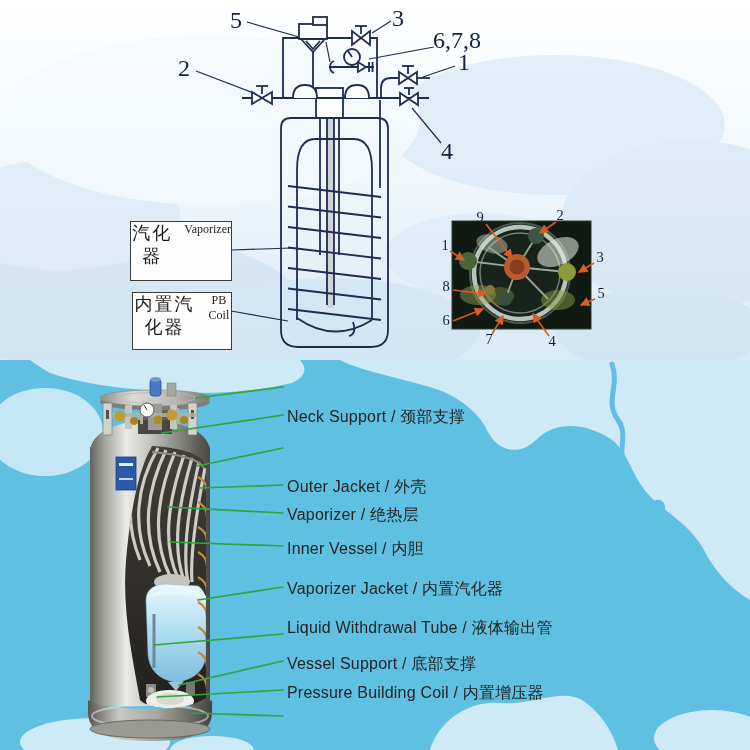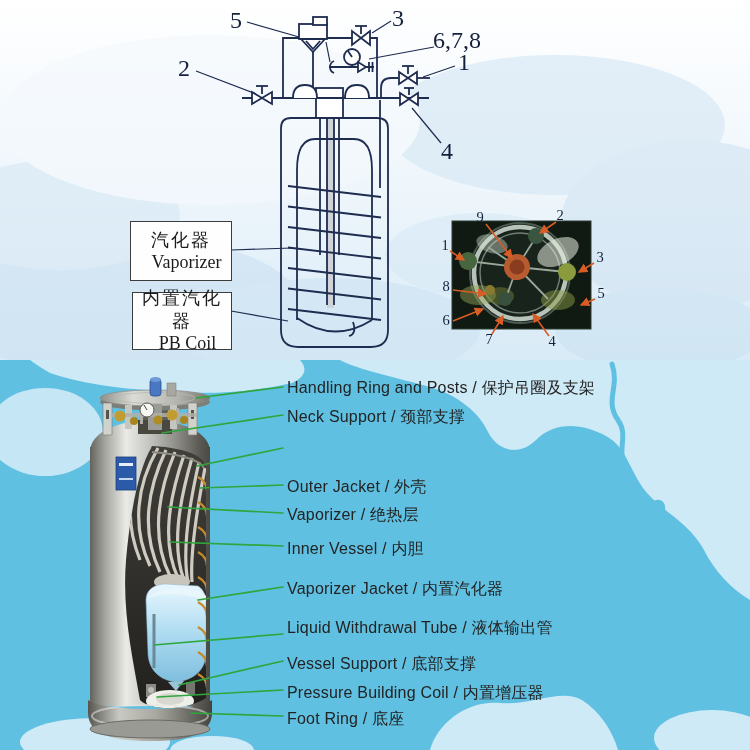--- a/index.html
+++ b/index.html
@@ -9,24 +9,24 @@
   }
   #stage svg{position:absolute;left:0;top:0;}
   .part-label{
     position:absolute;left:287px;white-space:nowrap;
     font-size:16px;letter-spacing:.2px;color:#232323;
     font-family:"Liberation Sans",sans-serif;
   }
   .callout-box{
     position:absolute;background:#fefefe;border:1.6px solid #3c3c3c;
     text-align:center;font-family:"Liberation Serif",serif;color:#1c1c1c;
-    display:flex;flex-direction:column;justify-content:center;line-height:1.25;
+    display:flex;flex-direction:row;justify-content:center;line-height:1.25;
   }
   .callout-box .zh{font-size:18px;letter-spacing:2px;}
-  .callout-box .en{font-size:18px;margin-left:11px;}
+  .callout-box .en{font-size:12px;margin-left:11px;}
   text{font-family:"Liberation Serif",serif;}
 </style>
 </head>
 <body>
 
 <div id="stage">
 
 <svg width="750" height="750" viewBox="0 0 750 750">
   <defs>
     <linearGradient id="sky" x1="0" y1="0" x2="0" y2="1">
@@ -364,24 +364,22 @@
 
   <div class="callout-box" style="left:130px;top:221px;width:100px;height:58px">
     <div class="zh">汽化器</div>
     <div class="en">Vaporizer</div>
   </div>
   <div class="callout-box" style="left:132px;top:292px;width:98px;height:56px">
     <div class="zh">内置汽化器</div>
     <div class="en">PB Coil</div>
   </div>
 
-  <div class="part-label" style="top:378px">Handling Ring and Posts / 保护吊圈及支架</div>
   <div class="part-label" style="top:407px">Neck Support / 颈部支撑</div>
   <div class="part-label" style="top:477px">Outer Jacket / 外壳</div>
   <div class="part-label" style="top:505px">Vaporizer / 绝热层</div>
   <div class="part-label" style="top:539px">Inner Vessel / 内胆</div>
   <div class="part-label" style="top:579px">Vaporizer Jacket / 内置汽化器</div>
   <div class="part-label" style="top:618px">Liquid Withdrawal Tube / 液体输出管</div>
   <div class="part-label" style="top:654px">Vessel Support / 底部支撑</div>
   <div class="part-label" style="top:683px">Pressure Building Coil / 内置增压器</div>
-  <div class="part-label" style="top:709px">Foot Ring / 底座</div>
 
 </div>
 
 </body></html>

